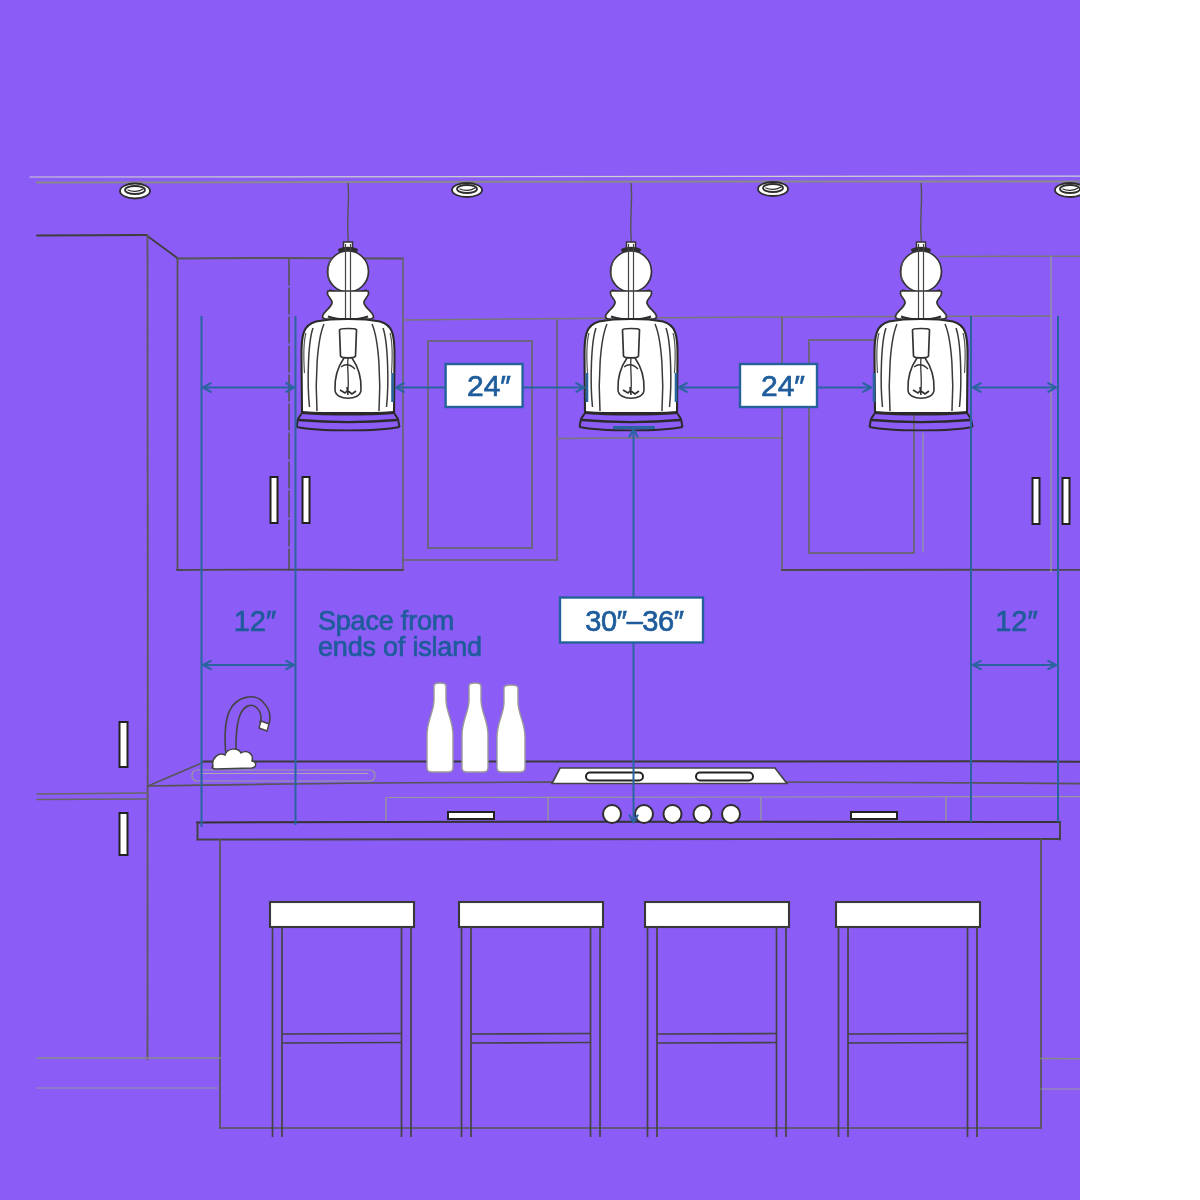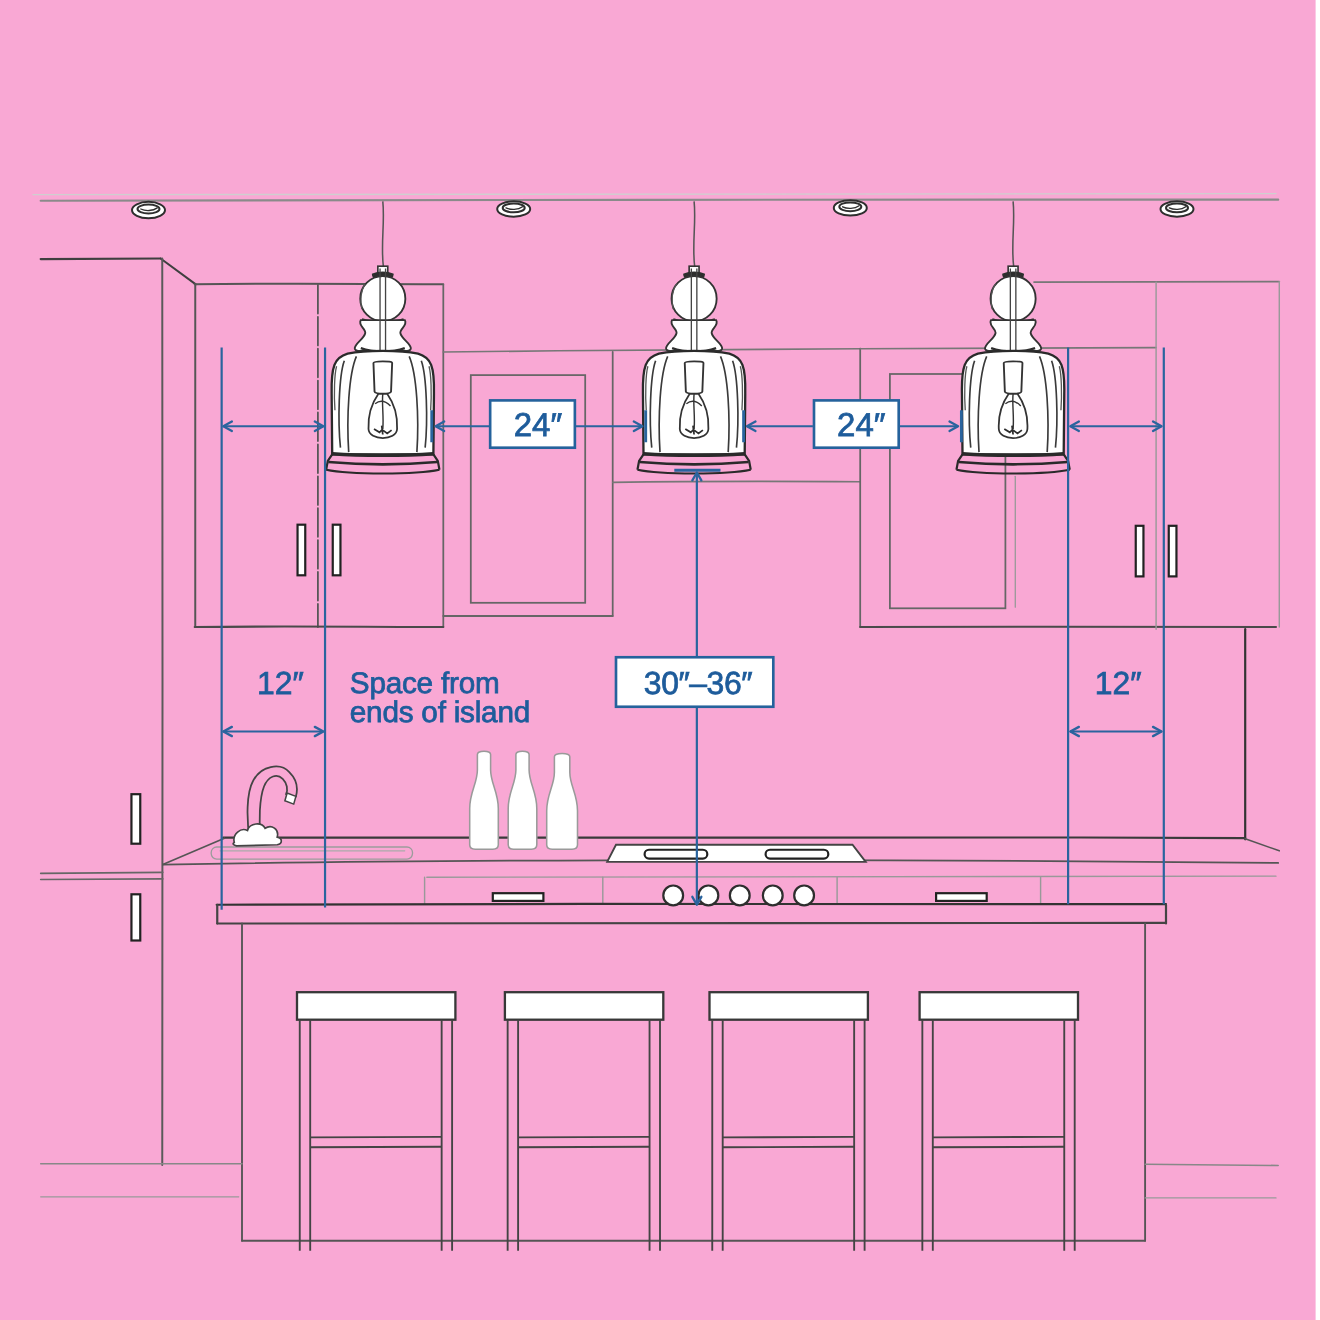--- a/index.html
+++ b/index.html
@@ -1,16 +1,16 @@
 <!DOCTYPE html>
 <html><head>
 <meta charset="utf-8">
 <style>
 html,body{margin:0;padding:0;background:#fff;}
-.wrap{width:1196px;height:1200px;position:relative;overflow:hidden;background:#f9a8d4;}
+.wrap{width:1080px;height:1200px;position:relative;overflow:hidden;background:#8b5cf6;}
 text{font-family:"Liberation Sans",sans-serif;font-weight:normal;fill:#1e5c9b;stroke:#1e5c9b;stroke-width:0.7;}
 </style>
 </head>
 <body>
 <div class="wrap">
 <svg width="1200" height="1200" viewBox="0 0 1200 1200">
 <defs>
 <g id="pend">
   <path d="M0,-245 C2,-226 -2,-206 0.5,-186" fill="none" stroke="#555" stroke-width="1.4"></path>
   <rect x="-4.5" y="-186" width="9" height="10" fill="#fff" stroke="#333" stroke-width="1.5"></rect>

